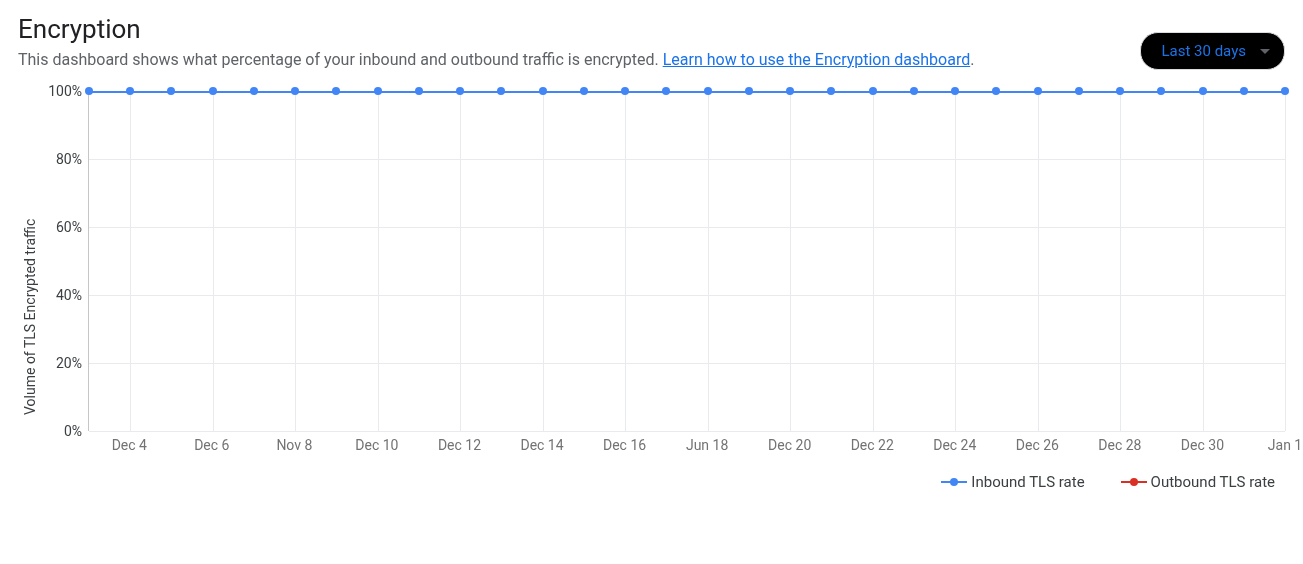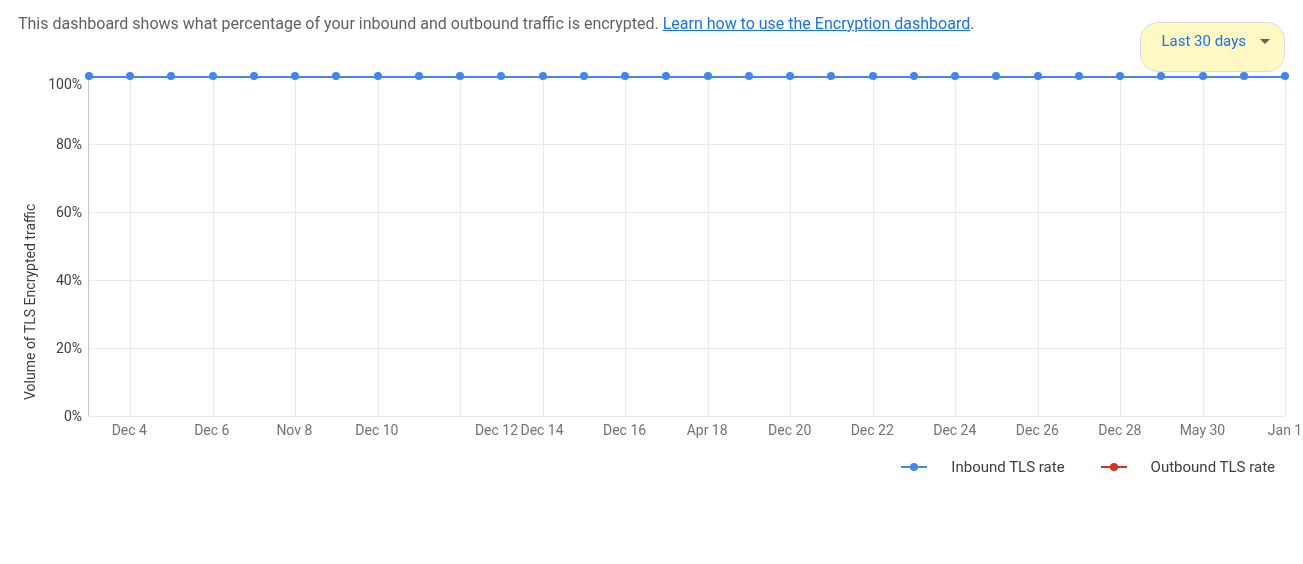--- a/index.html
+++ b/index.html
@@ -34,27 +34,27 @@
   }
   .subtitle a {
     color: #1a73e8;
   }
   .range-btn {
     display: inline-flex;
     align-items: center;
     border: 1px solid #dadce0;
     border-radius: 18px;
     height: 36px;
-    padding: 0 14px 12px 20px;
+    padding: 0 14px 0 20px;
     color: #1a73e8;
     font-size: 15px;
     cursor: pointer;
-    background: #fef9c3;
+    background: #000000;
     gap: 14px;
-    margin-top: 8px;
+    margin-top: 18px;
   }
   .range-btn .caret {
     width: 0; height: 0;
     border-left: 5px solid transparent;
     border-right: 5px solid transparent;
     border-top: 5px solid #5f6368;
   }
   .chart-wrap {
     position: relative;
     display: flex;
@@ -132,21 +132,21 @@
     justify-content: flex-end;
     gap: 36px;
     padding-right: 10px;
     margin-top: 8px;
     font-size: 15px;
     color: #3c4043;
   }
   .legend-item {
     display: inline-flex;
     align-items: center;
-    gap: 24px;
+    gap: 4px;
   }
   .legend-swatch {
     display: inline-flex;
     align-items: center;
     width: 26px;
     position: relative;
   }
   .legend-swatch .line {
     height: 2px;
     width: 26px;
@@ -158,39 +158,40 @@
     border-radius: 50%;
     transform: translate(-50%, 0);
   }
 </style>
 </head>
 <body>
 
 <div class="page">
   <div class="header-row">
     <div>
+      <h1 class="title">Encryption</h1>
       <p class="subtitle">
         <span>This dashboard shows what percentage of your inbound and outbound traffic is encrypted. </span><a href="#">Learn how to use the Encryption dashboard</a><span>.</span>
       </p>
     </div>
     <div class="range-btn">
       <span>Last 30 days</span>
       <span class="caret"></span>
     </div>
   </div>
 
   <div class="chart-wrap">
     <div class="yaxis-title">Volume of TLS Encrypted traffic</div>
     <div class="ylabels" id="ylabels">
         <div class="ylabel" style="top: 340px;">0%</div>
         <div class="ylabel" style="top: 272px;">20%</div>
         <div class="ylabel" style="top: 204px;">40%</div>
         <div class="ylabel" style="top: 136px;">60%</div>
         <div class="ylabel" style="top: 68px; text-align: right;">80%</div>
-        <div class="ylabel" style="top: 8px;">100%</div>
+        <div class="ylabel" style="top: 0px;">100%</div>
       </div>
     <div class="plot-col">
       <div class="plot" id="plot">
           <div class="gridline" style="top: 340px;"></div>
           <div class="gridline" style="top: 272px;"></div>
           <div class="gridline" style="top: 204px;"></div>
           <div class="gridline" style="top: 136px;"></div>
           <div class="gridline" style="top: 68px;"></div>
           <div class="gridline" style="top: 0px;"></div>
           <div class="vgrid" style="left: 3.44828%;"></div>
@@ -238,30 +239,30 @@
           <div class="point" style="left: 89.6552%; top: 0px; background: rgb(66, 133, 244);"></div>
           <div class="point" style="left: 93.1034%; top: 0px; background: rgb(66, 133, 244);"></div>
           <div class="point" style="left: 96.5517%; top: 0px; background: rgb(66, 133, 244);"></div>
           <div class="point" style="left: 100%; top: 0px; background: rgb(66, 133, 244);"></div>
         </div>
       <div class="xlabels" id="xlabels">
           <div class="xlabel" style="left: 3.44828%;">Dec 4</div>
           <div class="xlabel" style="left: 10.3448%;">Dec 6</div>
           <div class="xlabel" style="left: 17.2414%;">Nov 8</div>
           <div class="xlabel" style="left: 24.1379%;">Dec 10</div>
-          <div class="xlabel" style="left: 31.0345%; margin-left: 37px;">Dec 12</div>
+          <div class="xlabel" style="left: 31.0345%;">Dec 12</div>
           <div class="xlabel" style="left: 37.931%;">Dec 14</div>
           <div class="xlabel" style="left: 44.8276%;">Dec 16</div>
-          <div class="xlabel" style="left: 51.7241%;">Apr 18</div>
+          <div class="xlabel" style="left: 51.7241%;">Jun 18</div>
           <div class="xlabel" style="left: 58.6207%;">Dec 20</div>
           <div class="xlabel" style="left: 65.5172%;">Dec 22</div>
           <div class="xlabel" style="left: 72.4138%; text-align: right;">Dec 24</div>
           <div class="xlabel" style="left: 79.3103%;">Dec 26</div>
           <div class="xlabel" style="left: 86.2069%;">Dec 28</div>
-          <div class="xlabel" style="left: 93.1034%;">May 30</div>
+          <div class="xlabel" style="left: 93.1034%;">Dec 30</div>
           <div class="xlabel" style="left: 100%;">Jan 1</div>
         </div>
       <div class="legend" id="legend">
           <div class="legend-item">
             <span class="legend-swatch">
               <span class="line" style="background: rgb(66, 133, 244);"></span>
               <span class="dot" style="background: rgb(66, 133, 244);"></span>
             </span>
             <span>Inbound TLS rate</span>
           </div>

